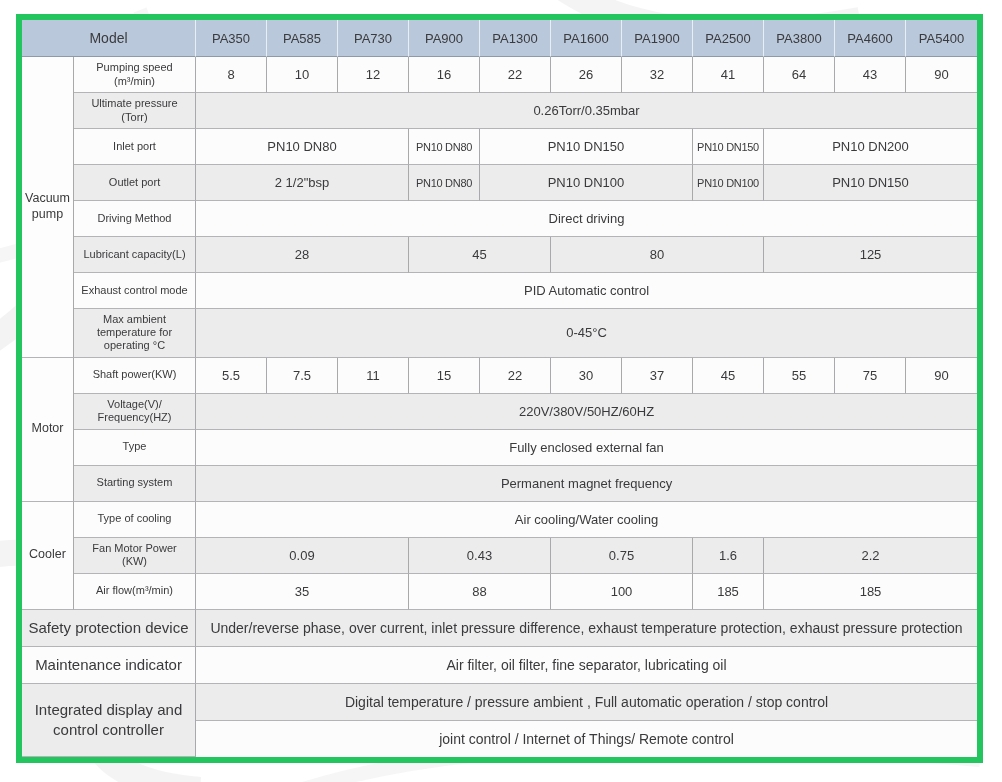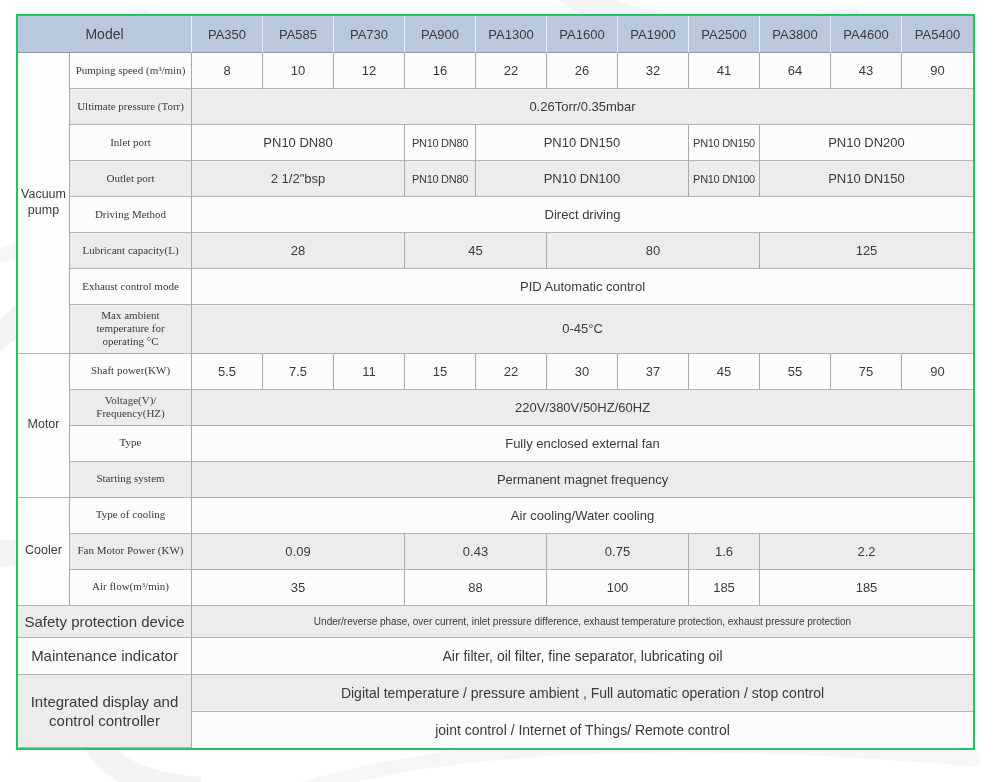--- a/index.html
+++ b/index.html
@@ -7,21 +7,21 @@
     width:1002px;height:782px;position:relative;overflow:hidden;
     background:#ffffff;
     font-family:"Liberation Sans", sans-serif;
     color:#3a3a3c;
   }
   .bg-decor{position:absolute;left:0;top:0;z-index:0;}
   table.spec{
     position:absolute;left:16px;top:14px;z-index:1;
     width:955px;
     border-collapse:separate;border-spacing:0;
-    border:2px solid #22c55e;
+    border:6px solid #22c55e;
     table-layout:fixed;
     background:#ec4899;
   }
   td,th{
     border-right:1px solid #a9a9ac;
     border-bottom:1px solid #b4b4b7;
     text-align:center;vertical-align:middle;
     overflow:hidden;
   }
   td:last-child,th:last-child{border-right:none;}
@@ -31,30 +31,30 @@
     padding:10px 2px;border-right:1px solid #e9eef5;border-bottom:1px solid #8e9aa8;
   }
   th.model{font-size:14px;}
   tr.w td{background:#fcfcfc;}
   tr.g td{background:#ececed;}
   td.cat{
     background:#fdfdfd !important;font-size:12.5px;line-height:1.25;
     padding:15px 1px;
   }
   td.lbl{
-    font-size:11px;line-height:1.2;padding:4px 5px;font-family:Liberation Serif, serif;
+    font-size:11px;line-height:1.2;padding:4px 5px;
   }
   td.lbl2{
     font-size:15px;line-height:1.3;padding:6px 4px;
   }
   td.val{
     font-size:13px;padding:10px 2px;
   }
   td.vals{font-size:14px;padding:10px 4px;}
-  td.valxs{font-size:10px;padding:10px 2px;}
+  td.valxs{font-size:14px;padding:10px 2px;}
   td.cond{font-size:11px;letter-spacing:-0.3px;padding:10px 0;}
 </style>
 </head>
 <body>
 
 <svg class="bg-decor" width="1002" height="782" viewBox="0 0 1002 782">
   <g fill="none" stroke="#f1f1f1" stroke-width="26" opacity="0.8">
     <path d="M -40 360 Q 160 250 60 40"></path>
     <path d="M -30 560 Q 120 520 90 700 Q 80 780 200 790"></path>
     <path d="M 540 -30 Q 640 60 860 20"></path>

